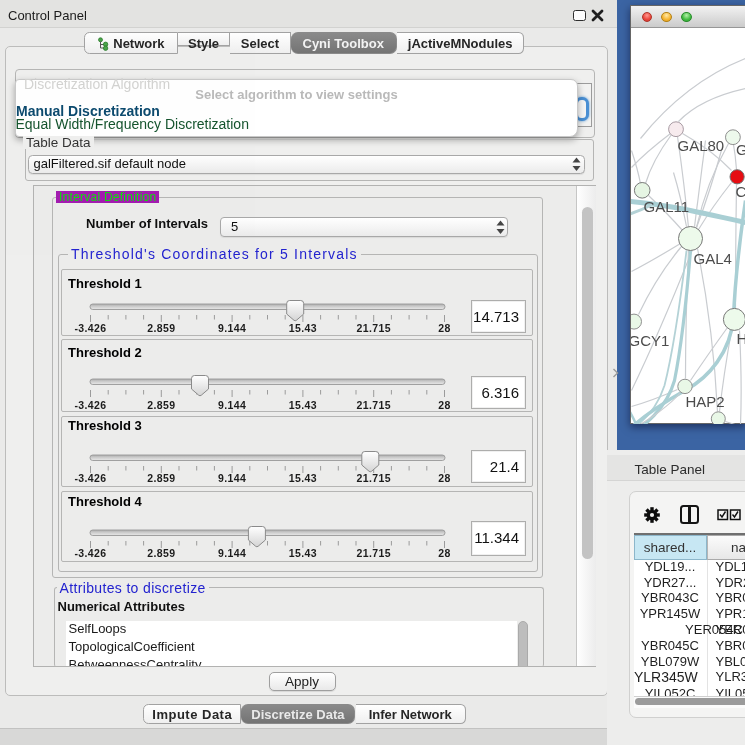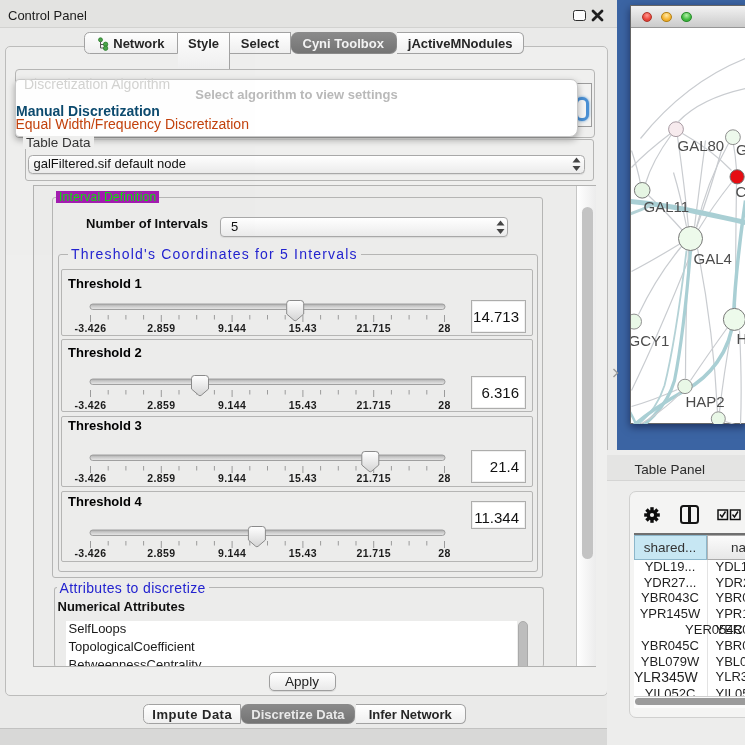--- a/index.html
+++ b/index.html
@@ -23,35 +23,35 @@
   </svg>
 
 <div class="a" style="left:4.5px;top:45.5px;width:603px;height:650px;background:#efefee;border:1px solid #bcbcbb;border-radius:5px;"></div>
 
 <div class="seg first" style="left:84px;top:31.5px;width:93.8px;height:22px;line-height:21px;"><svg width="12" height="14" style="vertical-align:-3px;margin-right:4px">
       <circle cx="3.5" cy="2.8" r="2" fill="#4aa54a" stroke="#2c7a2c" stroke-width="0.8"></circle>
       <path d="M3.5 4.5 V11 M3.5 7.5 H8 M3.5 11 H8" stroke="#555" stroke-width="1"></path>
       <circle cx="8.6" cy="7.3" r="2.2" fill="#4aa54a" stroke="#2c7a2c" stroke-width="0.8"></circle>
       <circle cx="8.6" cy="11.2" r="2.2" fill="#4aa54a" stroke="#2c7a2c" stroke-width="0.8"></circle>
     </svg>Network</div>
-<div class="seg" style="left:177.8px;top:31.5px;width:52.5px;height:38px;line-height:21px;">Style</div>
+<div class="seg" style="left:177.8px;top:31.5px;width:52.5px;height:14px;line-height:21px;">Style</div>
 <div class="seg" style="left:230.3px;top:31.5px;width:60.3px;height:22px;line-height:21px;">Select</div>
 <div class="seg sel" style="left:290.6px;top:31.5px;width:106.2px;height:22px;line-height:21px;">Cyni Toolbox</div>
 <div class="seg last" style="left:396.8px;top:31.5px;width:127.7px;height:22px;line-height:21px;">jActiveMNodules</div>
 
 <div class="gb" style="left:14.5px;top:69px;width:580px;height:69px;border-radius:4px;"></div>
 
 <div class="a" style="left:558px;top:82.5px;width:34px;height:44.5px;border:1px solid #9b9b9b;background:#f2f2f1;"></div>
 <div class="a" style="left:574.5px;top:97px;width:14px;height:24px;border:3px solid #4a8fd3;border-radius:6.5px;background:#f5f5f5;box-shadow:0 0 3px #5b9ad4;"></div>
 
 <div class="a" style="left:15px;top:78.5px;width:563px;height:58.5px;background:#ffffff;border:1px solid #c8c8c8;border-radius:4px 7px 8px 4px;box-shadow:0 3px 7px rgba(0,0,0,0.33);"></div>
 <div class="t" style="left:24px;top:76.5px;font-size:14px;color:#d2d2d0;">Discretization Algorithm</div>
 <div class="t" style="left:15px;top:88px;width:563px;text-align:center;font-size:13px;font-weight:700;color:#b9b9b9;">Select algorithm to view settings</div>
 <div class="t" style="left:16px;top:104px;font-size:14px;font-weight:700;color:#0c4a6e;">Manual Discretization</div>
-<div class="t" style="left:15.5px;top:117px;font-size:14px;color:#c2410c;">Equal Width/Frequency Discretization</div>
+<div class="t" style="left:15.5px;top:117px;font-size:14px;color:#14532d;">Equal Width/Frequency Discretization</div>
 
 <div class="gb" style="left:25px;top:139px;width:569px;height:42px;"></div>
 <div class="gt" style="left:23px;top:135.5px;font-size:13.5px;color:#333;">Table Data</div>
 <div class="cmb" style="left:27.5px;top:154.5px;width:557px;height:19.5px;"></div>
 <div class="t" style="left:33.5px;top:157px;font-size:13px;color:#111;">galFiltered.sif default node</div>
 <svg class="a" style="left:570px;top:157px;" width="13" height="15">
     <path d="M6.5 0.5 L10.5 5.5 H2.5 Z" fill="#444"></path>
     <path d="M6.5 14 L2.5 9 H10.5 Z" fill="#444"></path>
   </svg>
 
@@ -76,21 +76,21 @@
 <div class="gb" style="left:61px;top:339px;width:472px;height:73px;border-radius:2px;"></div>
 <div class="gb" style="left:61px;top:416px;width:472px;height:71px;border-radius:2px;"></div>
 <div class="gb" style="left:61px;top:491px;width:472px;height:71px;border-radius:2px;"></div>
 <div class="t" style="left:68px;top:276.5px;font-size:13px;font-weight:700;">Threshold 1</div>
 <div class="t" style="left:68px;top:345.5px;font-size:13px;font-weight:700;">Threshold 2</div>
 <div class="t" style="left:68px;top:419px;font-size:13px;font-weight:700;">Threshold 3</div>
 <div class="t" style="left:68px;top:494.5px;font-size:13px;font-weight:700;">Threshold 4</div>
 <div class="fld" style="left:470.5px;top:300px;width:55.5px;height:33px;line-height:31px;">14.713</div>
 <div class="fld" style="left:470.5px;top:375.5px;width:55.5px;height:33px;line-height:31px;">6.316</div>
 <div class="fld" style="left:470.5px;top:450px;width:55.5px;height:33px;line-height:31px;">21.4</div>
-<div class="fld" style="left:470.5px;top:501px;width:55.5px;height:28px;line-height:31px;">11.344</div>
+<div class="fld" style="left:470.5px;top:521px;width:55.5px;height:35px;line-height:31px;">11.344</div>
 
 <svg id="sliders" class="a" style="left:0;top:0;" width="745" height="745">
 <defs>
 <linearGradient id="gtr" x1="0" y1="0" x2="0" y2="1">
         <stop offset="0" stop-color="#adadad"></stop>
         <stop offset="0.5" stop-color="#cfcfcf"></stop>
         <stop offset="1" stop-color="#e8e8e8"></stop>
       </linearGradient>
 <linearGradient id="gth" x1="0" y1="0" x2="0" y2="1">
         <stop offset="0" stop-color="#ffffff"></stop>

